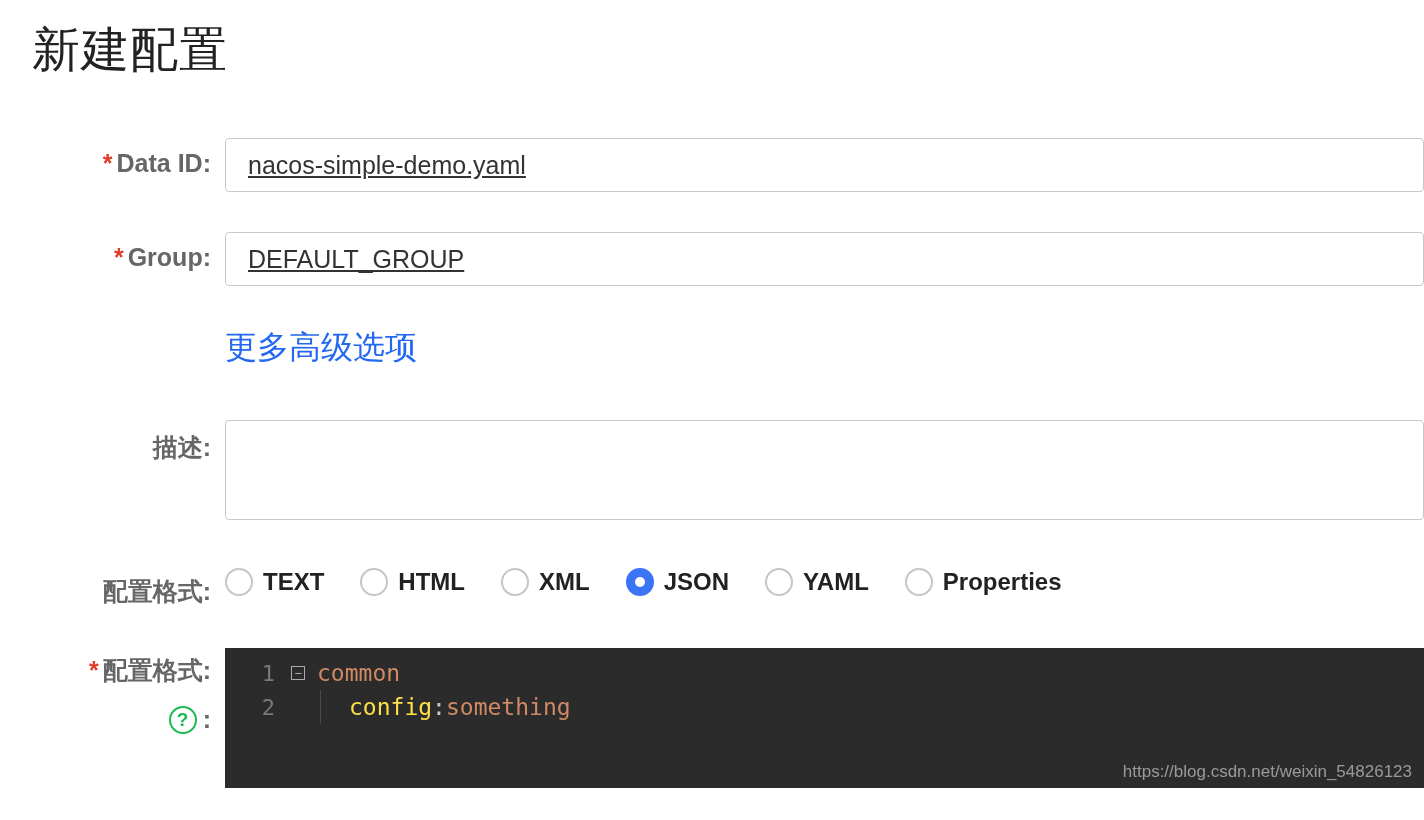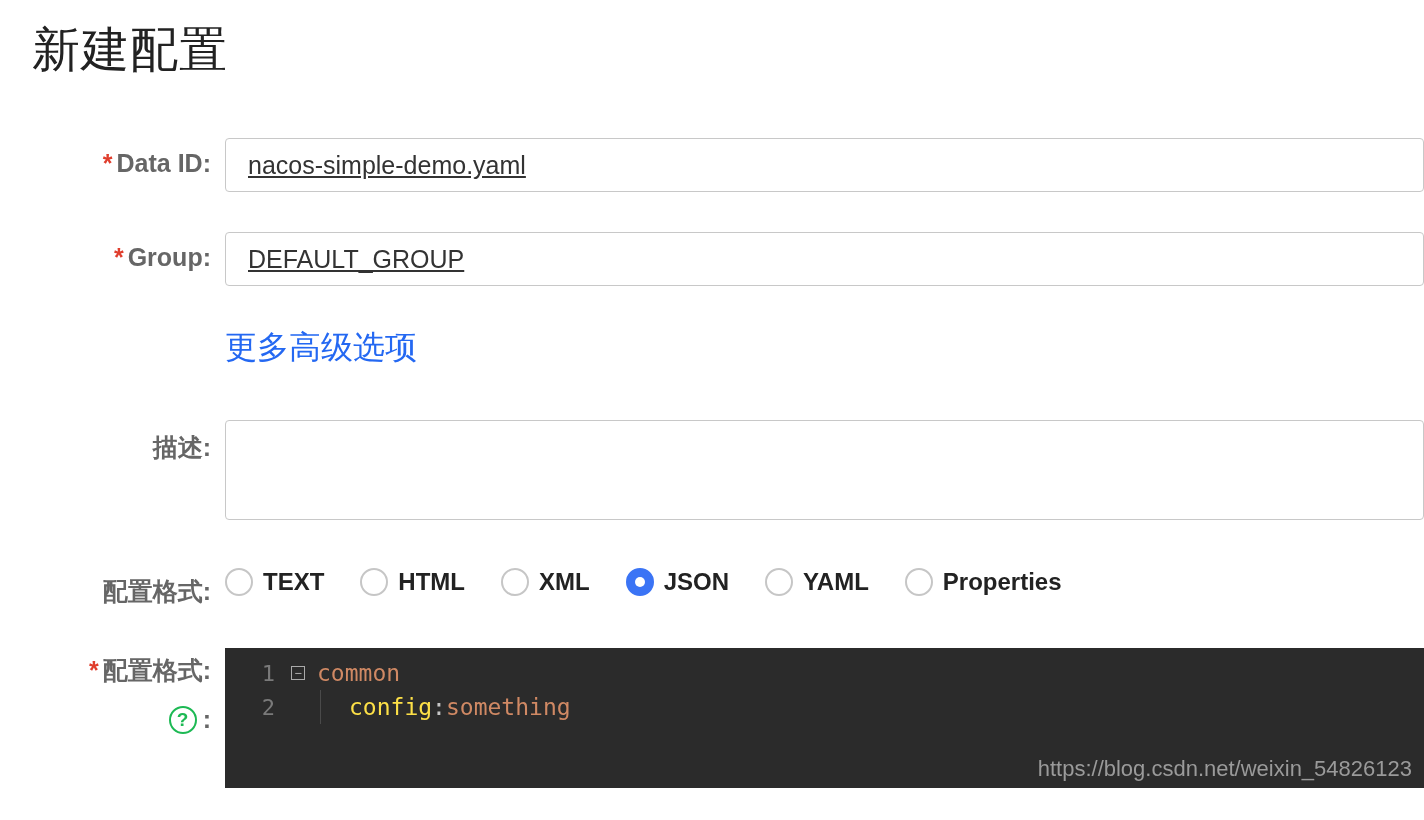--- a/index.html
+++ b/index.html
@@ -184,21 +184,21 @@
     }
     .tok-key { color: #d08964; }
     .tok-key2 { color: #fde047; }
     .tok-txt { color: #d08964; }
     .tok-colon { color: #c7c7c7; }
     .watermark {
       position: absolute;
       right: 12px;
       bottom: 6px;
       color: #9a9a9a;
-      font-size: 22px;
+      font-size: 17px;
       font-family: -apple-system, Arial, sans-serif;
     }
     .label-stack {
       width: 225px;
       min-width: 225px;
     }
   </style>
 </head>
 <body>
 

